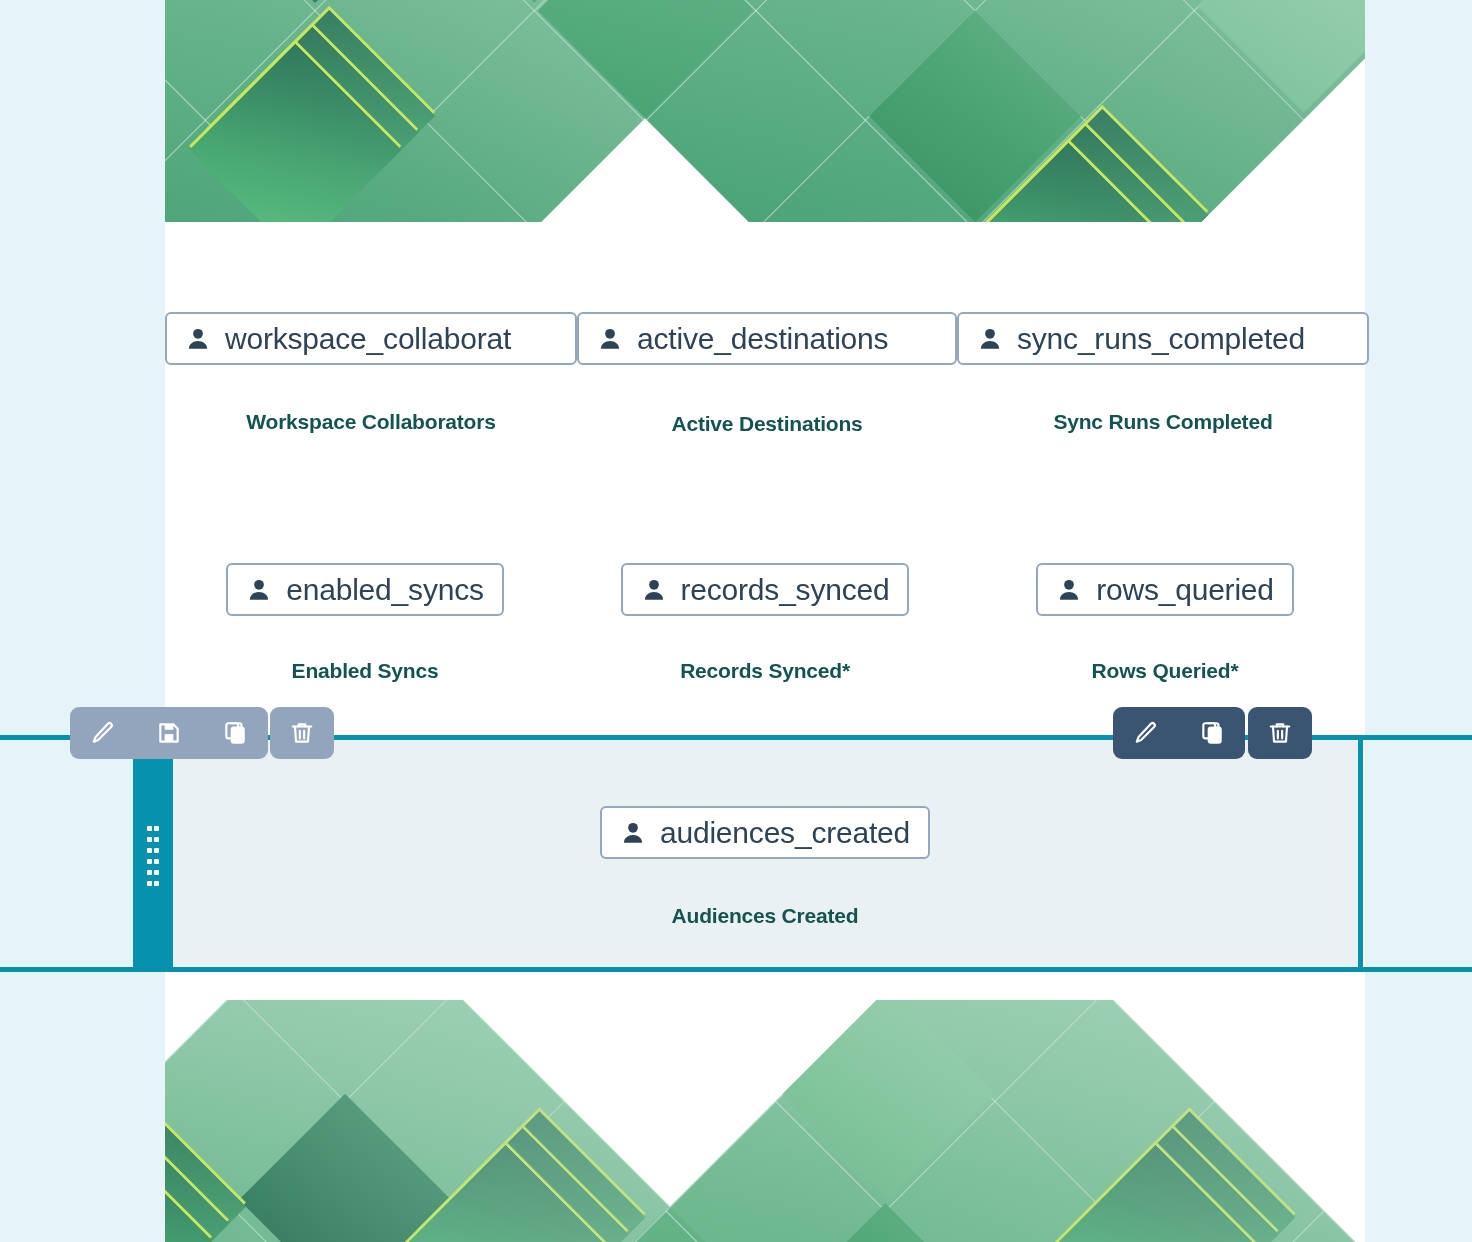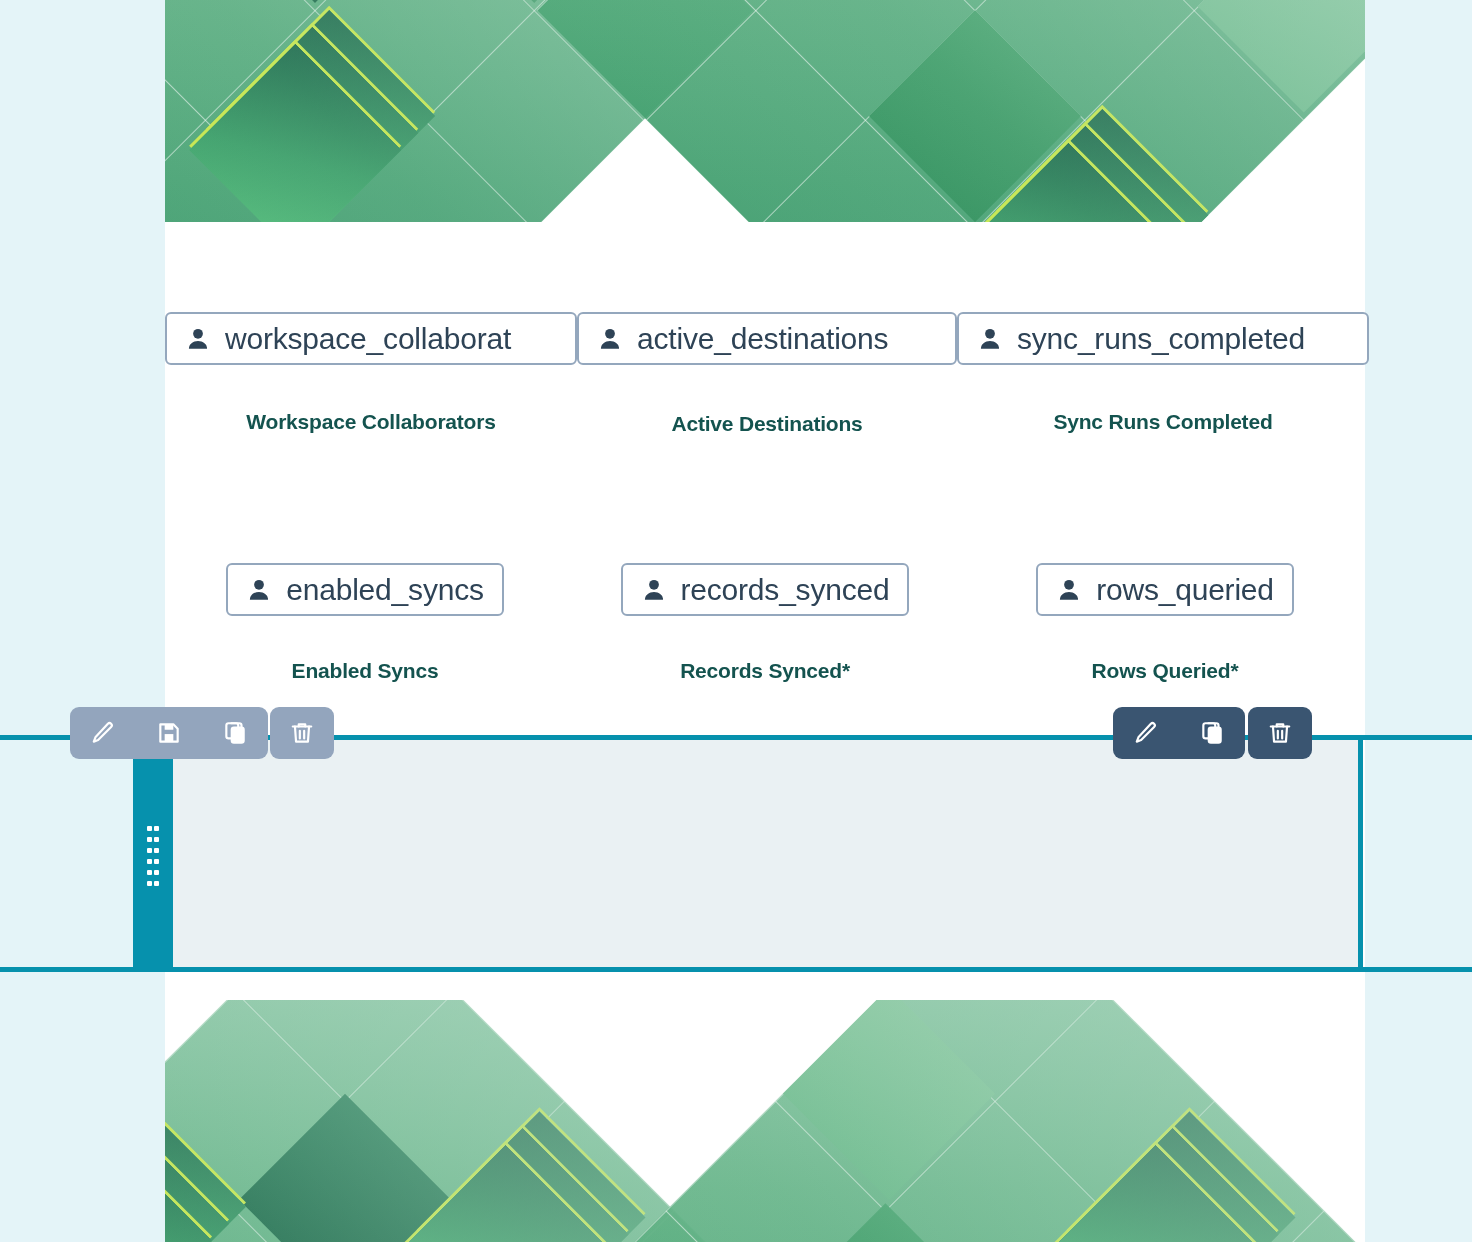--- a/index.html
+++ b/index.html
@@ -389,20 +389,32 @@
         </div>
       </div>
     </div>
   </div>
 
   <div class="selection-band"></div>
   <div class="sel-line sel-line-top"></div>
   <div class="sel-line sel-line-bottom"></div>
   <div class="sel-line-right"></div>
 
+  <div class="metric-row row-3" style="position:absolute; left:165px; top:806px; width:1200px;">
+    <div class="metric-cell">
+      <div class="pill">
+        <svg class="user-icon" width="26" height="26" viewBox="0 0 24 24" fill="#2e4356">
+          <circle cx="12" cy="7.2" r="4.5"></circle>
+          <path d="M3.6 21c0-4.3 3.8-7.2 8.4-7.2s8.4 2.9 8.4 7.2z"></path>
+        </svg>
+        <span class="pill-text">audiences_created</span>
+      </div>
+      <div class="metric-label">Audiences Created</div>
+    </div>
+  </div>
 
   <div class="drag-handle">
     <div class="dots">
       <span></span>
         <span></span>
       <span></span>
         <span></span>
       <span></span>
         <span></span>
       <span></span>

